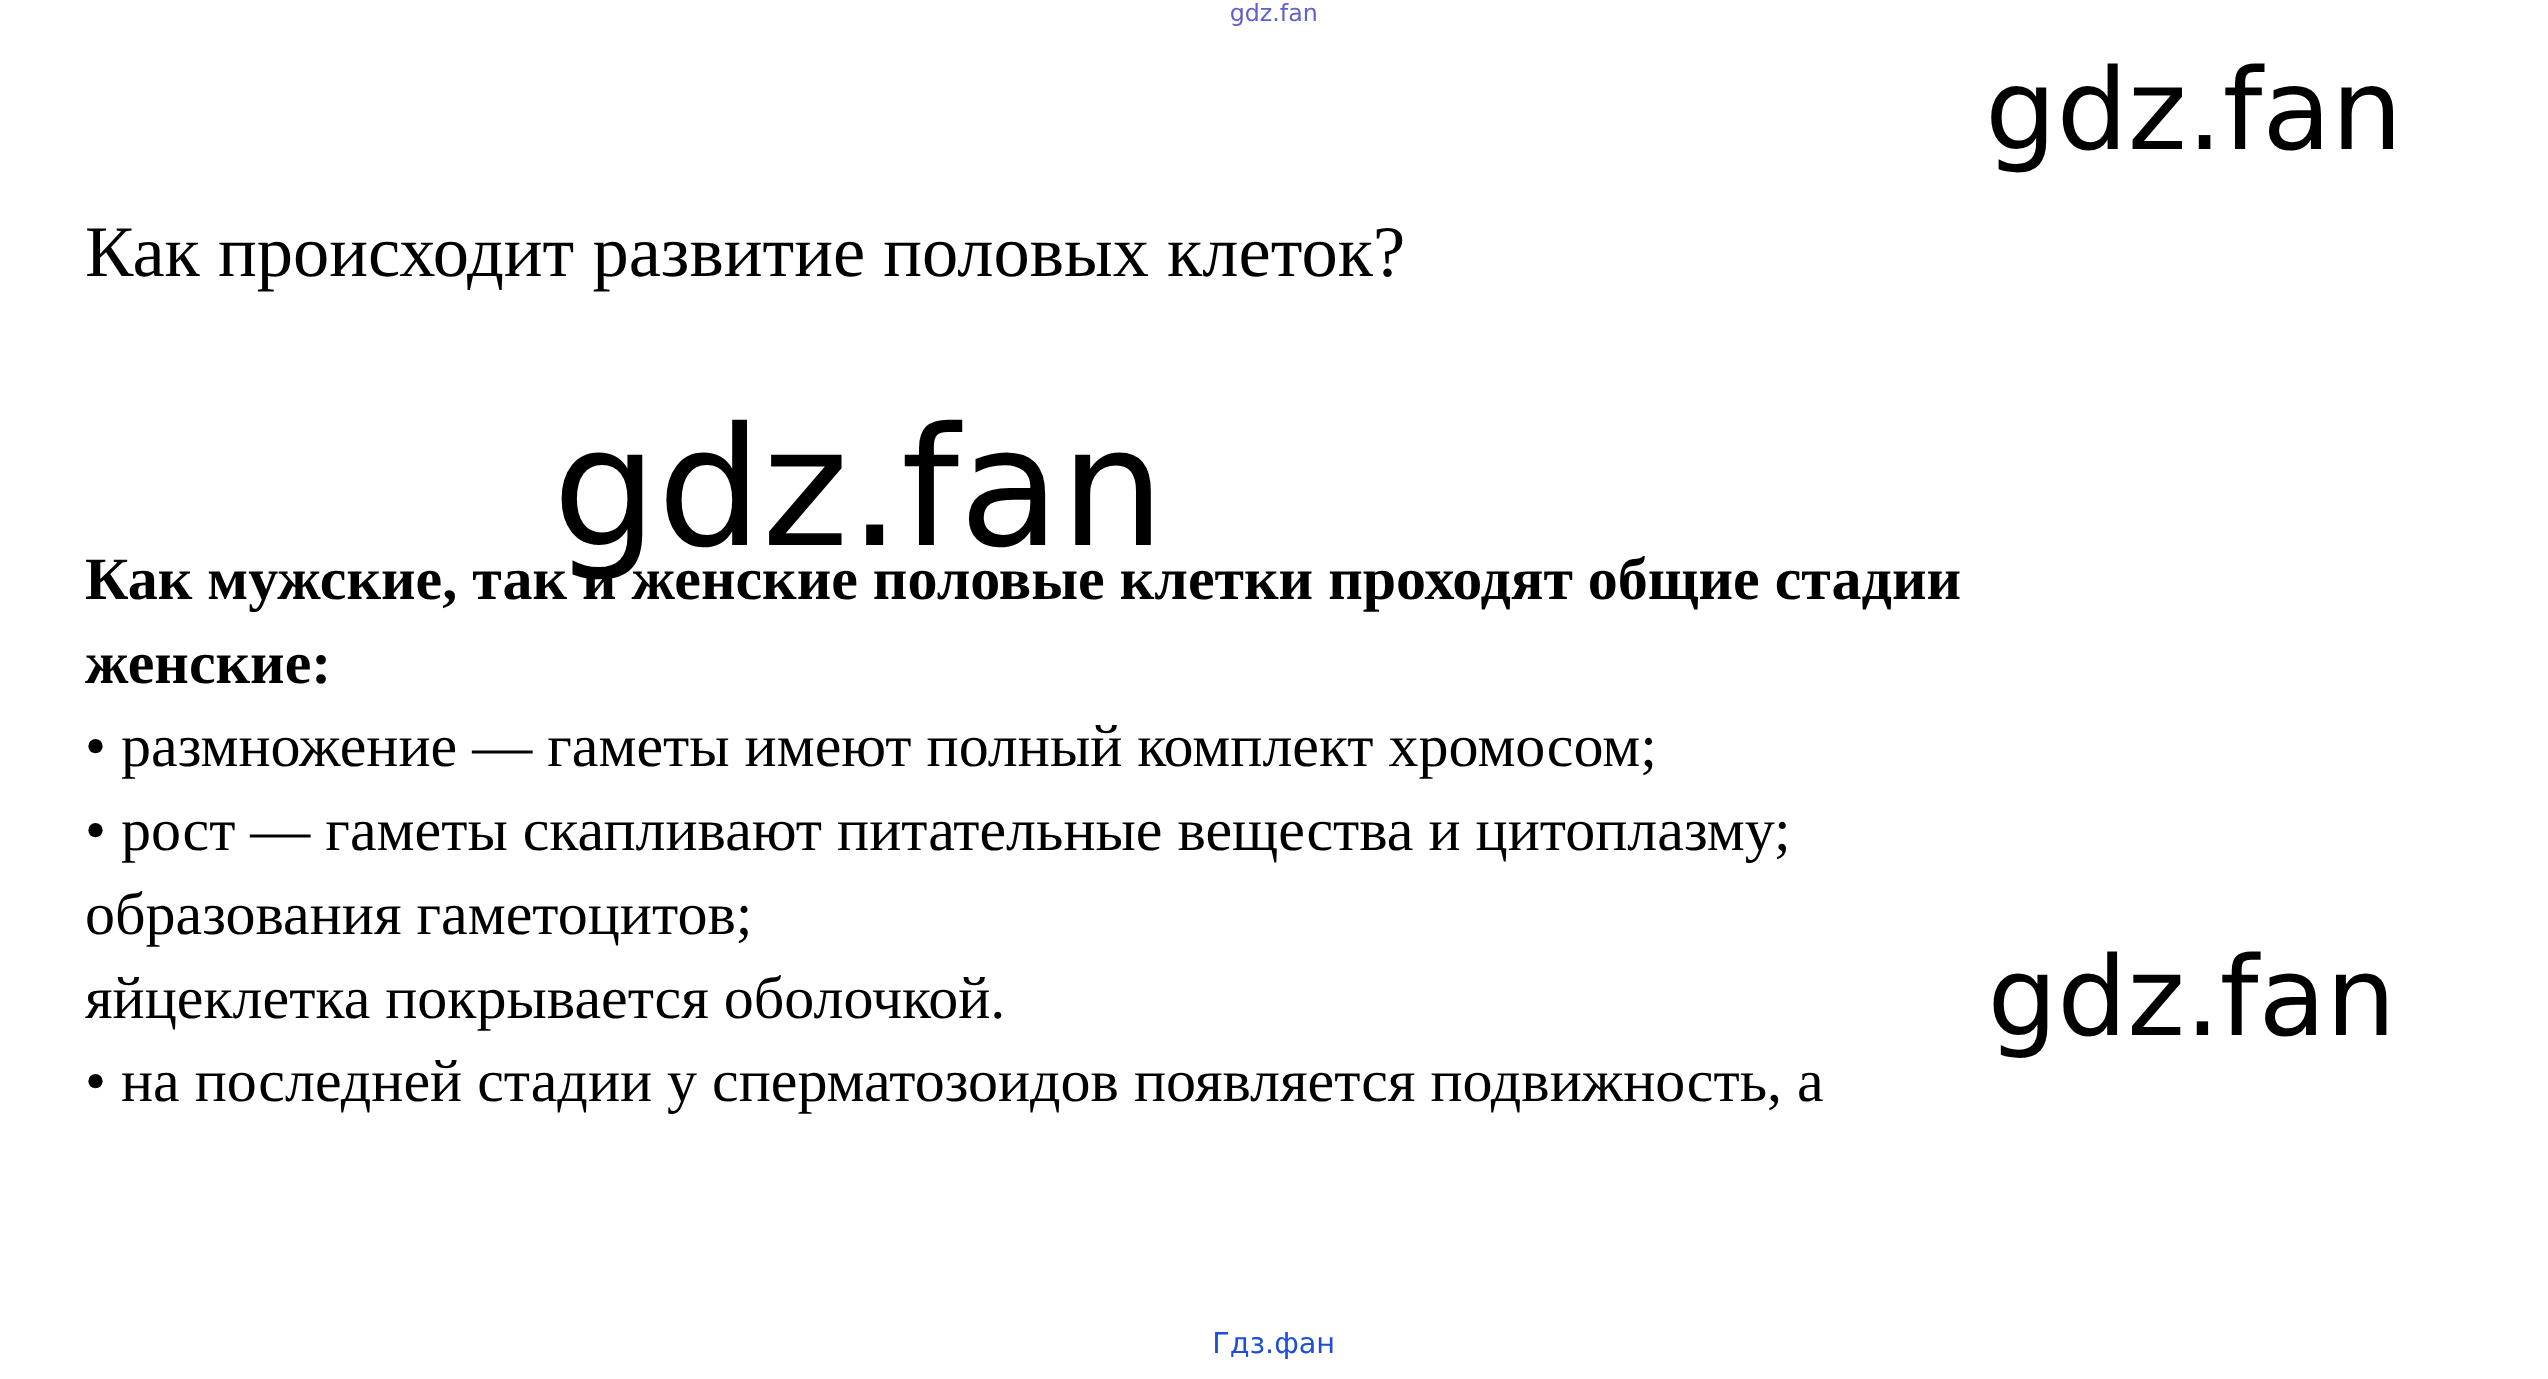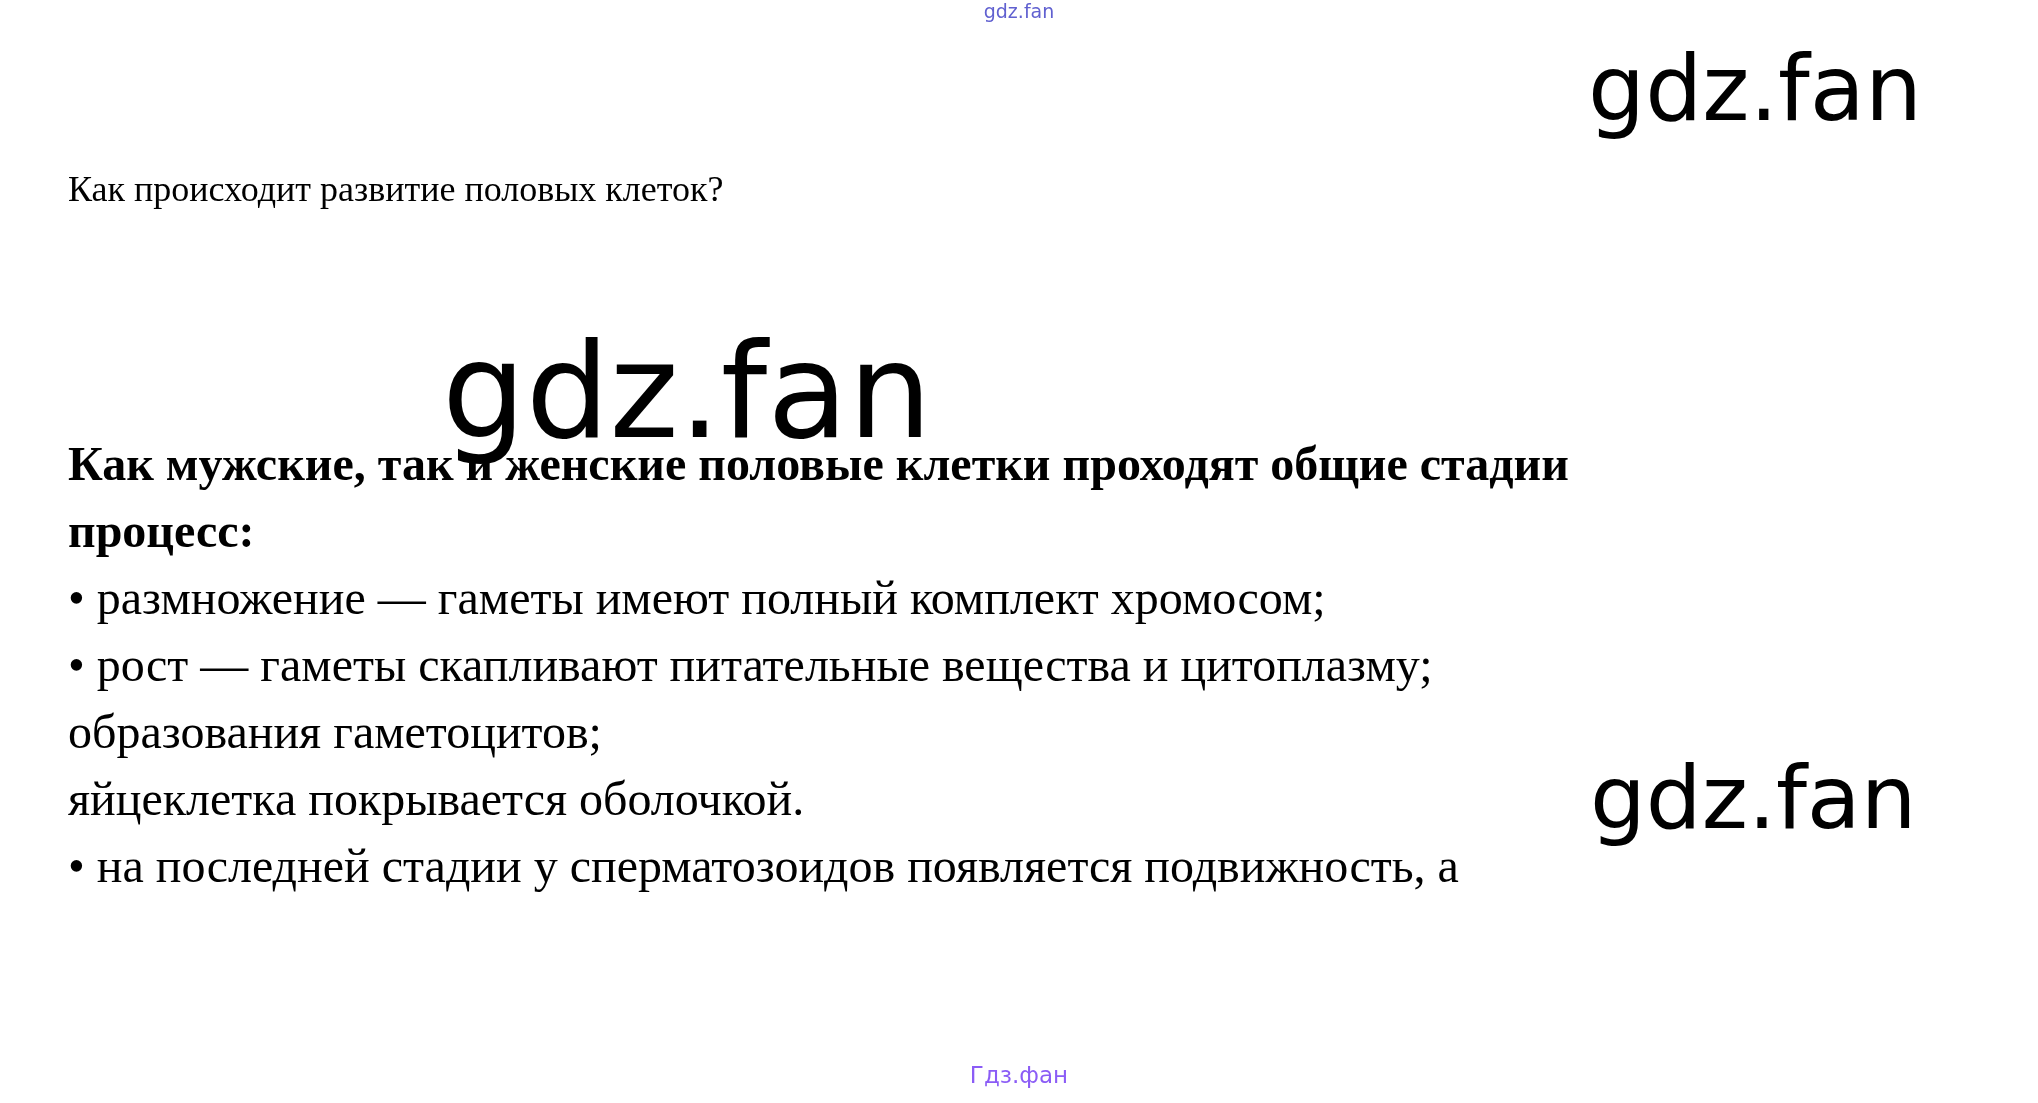--- a/index.html
+++ b/index.html
@@ -24,59 +24,59 @@
     top: 2px; left: 50%; transform: translateX(-50%);
     font-size: 19px; color: #6060d0;
   }
   #wm-top-right  { top: 44px;  left: 1588px; font-size: 90px; }
   #wm-center-big { top: 325px; left: 442px;  font-size: 132px; }
   #wm-mid-right  { top: 754px; left: 1590px; font-size: 88px; }
 
   
   .doc { position: absolute; white-space: nowrap; color: #000000; }
   #title    { top: 46px;  left: 908px; font-size: 56px; }
-  #question { top: 168px; left: 68px;  font-size: 36px; text-align: center; }
+  #question { top: 168px; left: 68px;  font-size: 58px; text-align: center; }
   #solution-label { top: 295px; left: 932px; font-size: 54px; }
 
   #answer-block {
     position: absolute;
     top: 430px; left: 68px;
     font-size: 48px;
     line-height: 67px;
   }
   #answer-block .line { white-space: nowrap; }
   #answer-block .bold { font-weight: bold; }
 
   #footer {
     position: absolute;
     top: 1062px; left: 50%; transform: translateX(-50%);
     font-family: "DejaVu Sans", sans-serif;
     font-size: 23px;
-    color: #8b5cf6;
+    color: #1d4ed8;
     white-space: nowrap;
   }
 </style>
 </head>
 <body>
 
 <div id="page">
 
   <div id="wm-top-small" class="wm">gdz.fan</div>
 
   <div id="wm-top-right" class="wm">gdz.fan</div>
 
 
   <div id="question" class="doc">Как происходит развитие половых клеток?</div>
 
   <div id="wm-center-big" class="wm">gdz.fan</div>
 
 
   <div id="answer-block">
     <div class="line bold">Как мужские, так и женские половые клетки проходят общие стадии</div>
-    <div class="line bold">процесс:</div>
+    <div class="line bold">женские:</div>
     <div class="line">• размножение — гаметы имеют полный комплект хромосом;</div>
     <div class="line">• рост — гаметы скапливают питательные вещества и цитоплазму;</div>
     <div class="line">образования гаметоцитов;</div>
     <div class="line">яйцеклетка покрывается оболочкой.</div>
     <div class="line">• на последней стадии у сперматозоидов появляется подвижность, а</div>
   </div>
 
   <div id="wm-mid-right" class="wm">gdz.fan</div>
 
   <div id="footer">Гдз.фан</div>

